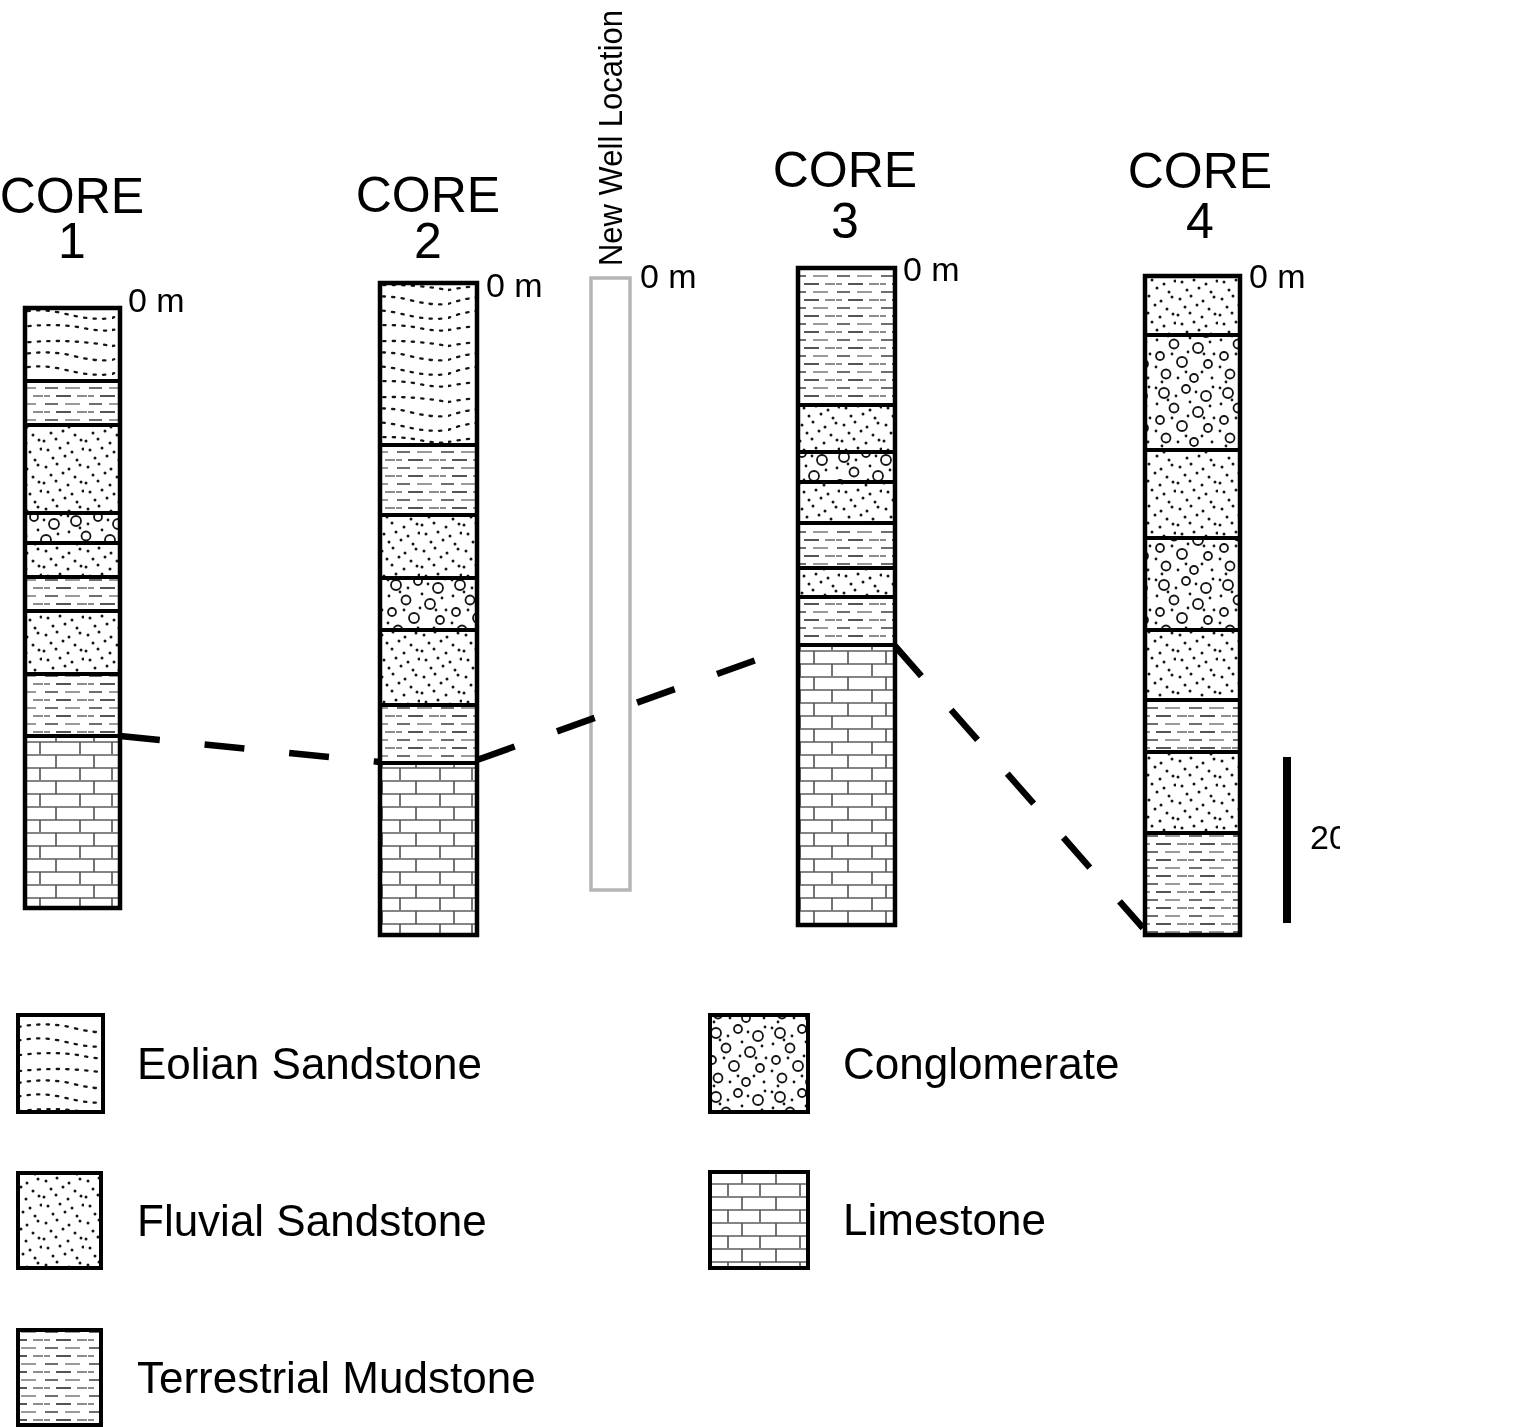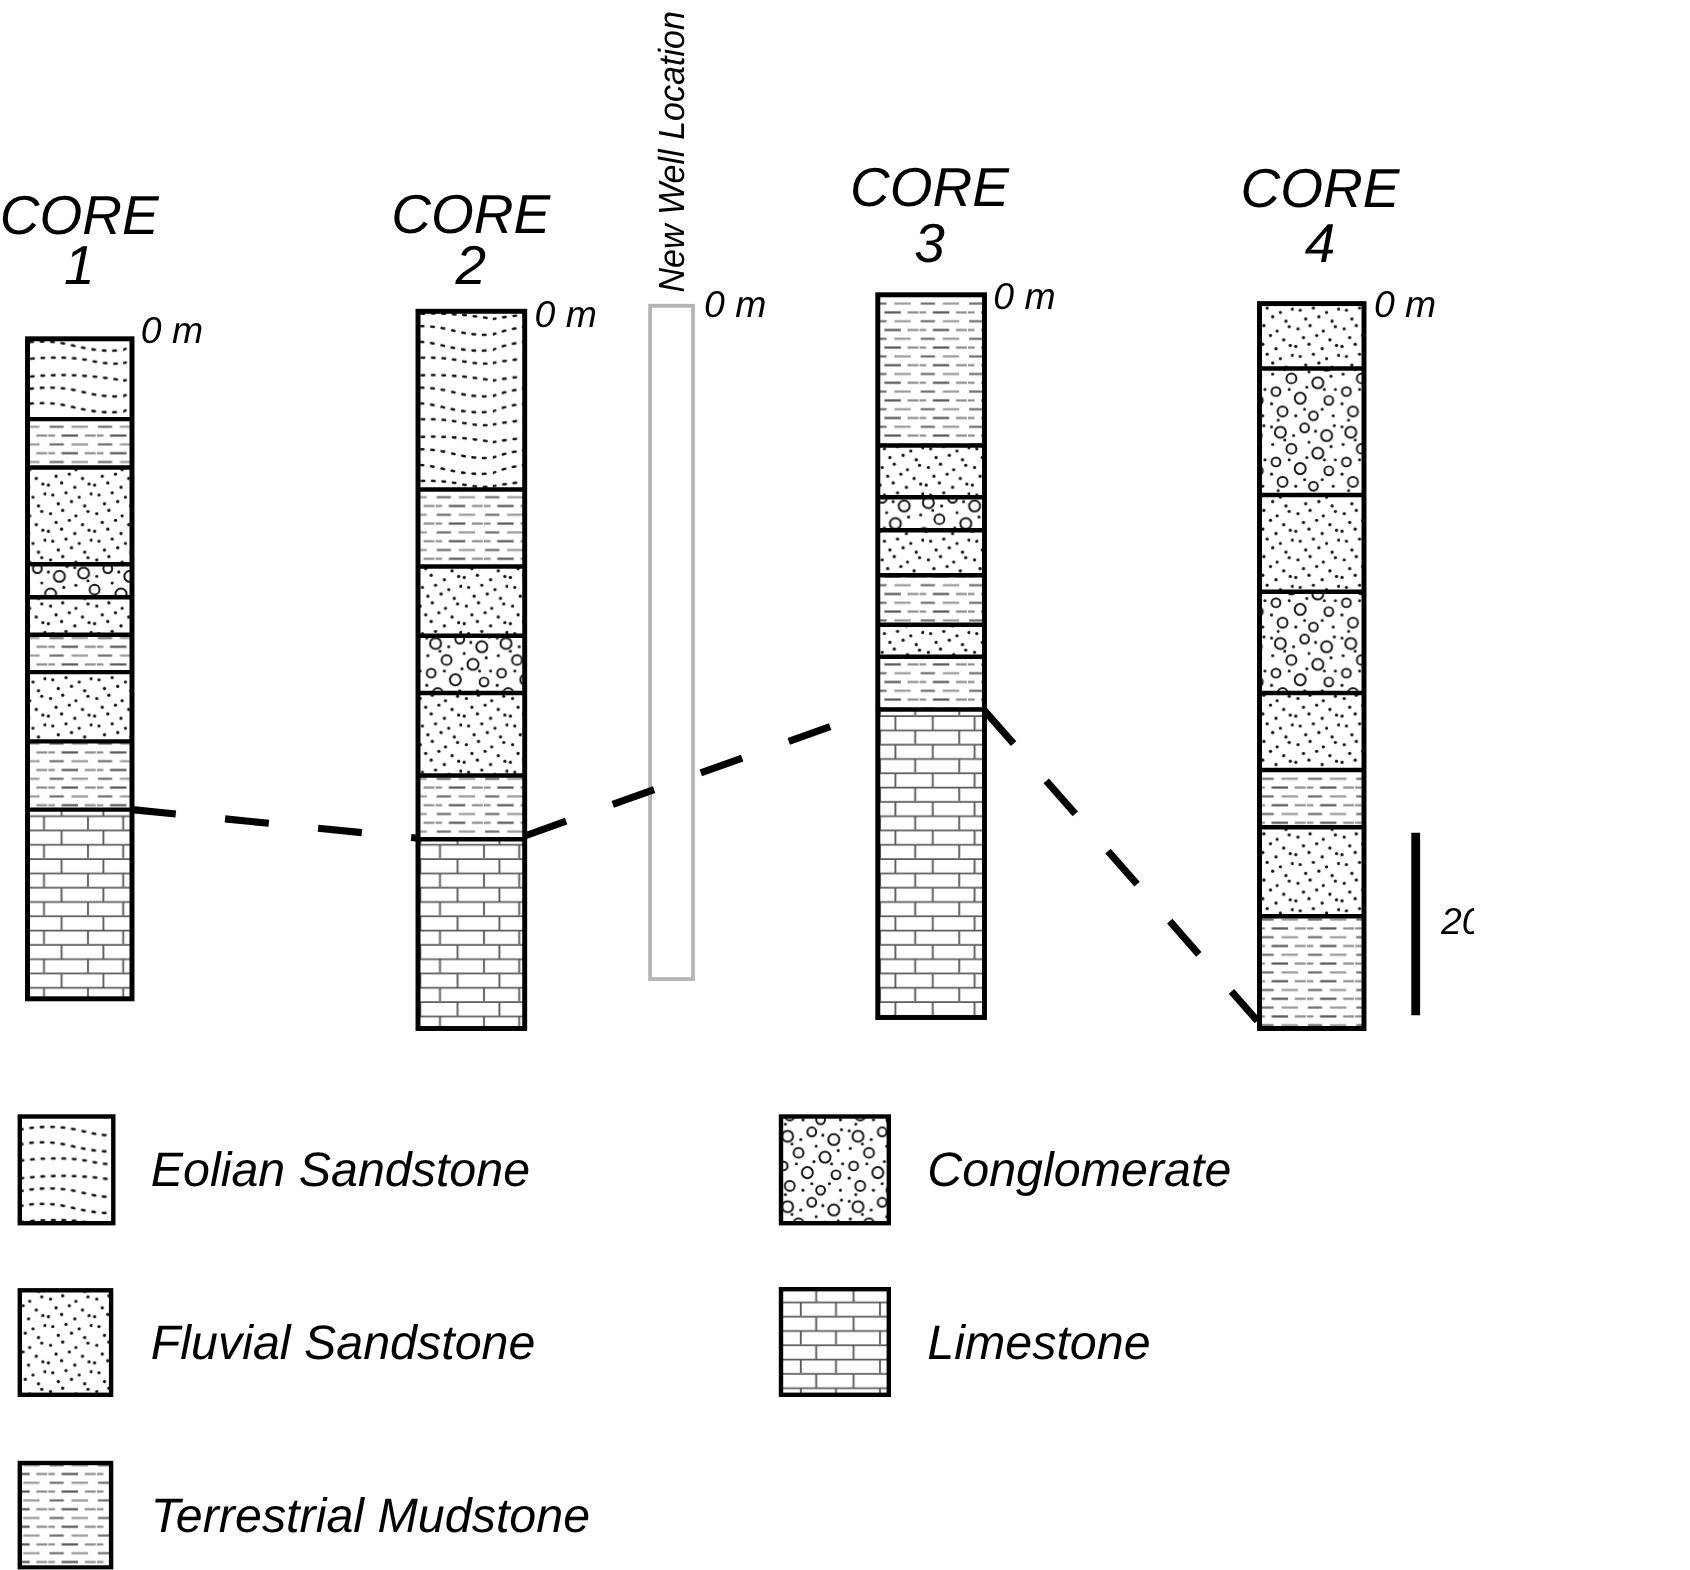--- a/index.html
+++ b/index.html
@@ -1,16 +1,16 @@
 <!DOCTYPE html>
 <html><head>
 <meta charset="utf-8">
 <style>
   html,body{margin:0;padding:0;background:#fff;}
-  .stage{position:relative;width:1340px;height:1427px;background:#fff;overflow:hidden;font-style:italic;}
+  .stage{position:relative;width:1340px;height:1427px;background:#fff;overflow:hidden;}
   svg{display:block;}
   text{font-family:"Liberation Sans","DejaVu Sans",sans-serif;fill:#000;}
   .core-title{font-size:50px;text-anchor:middle;}
   .zero-label{font-size:34px;}
   .scale-label{font-size:34px;}
   .legend-label{font-size:44px;}
   .well-label{font-size:33px;}
 </style>
 </head>
 <body>

